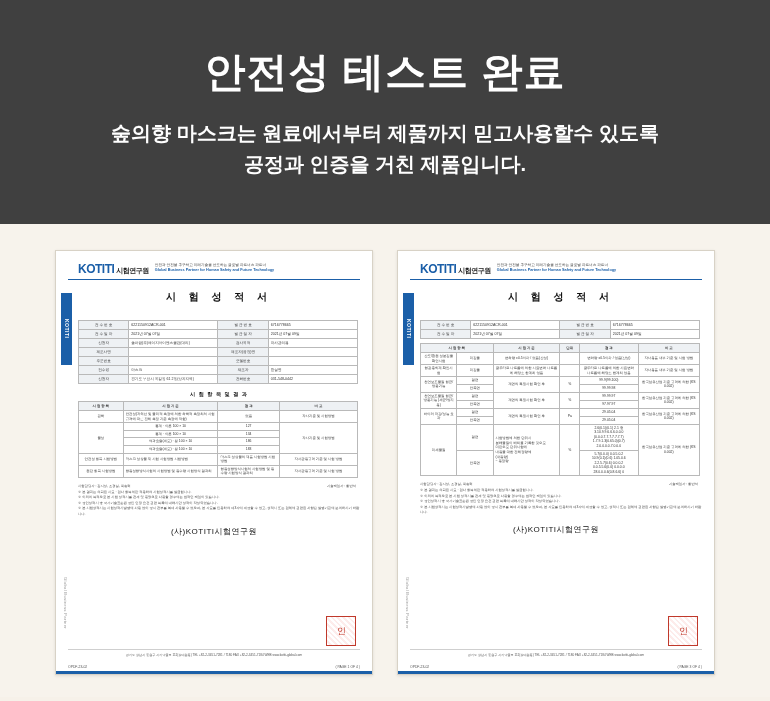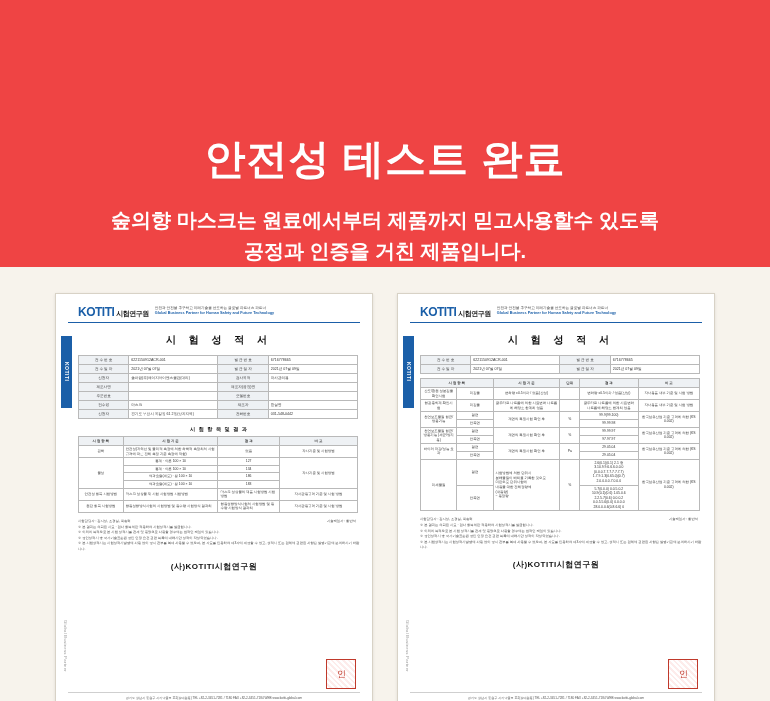--- a/index.html
+++ b/index.html
@@ -6,24 +6,24 @@
   html, body { margin:0; padding:0; }
   body {
     width: 770px; height: 701px;
     font-family: "Liberation Sans", sans-serif;
     background: #f6f1e9;
     overflow: hidden;
   }
 
   
   .hero {
-    width: 770px; height: 267px;
-    background: #ef4444;
+    width: 770px; height: 224px;
+    background: #404040;
     display: flex; flex-direction: column;
-    align-items: center; justify-content: flex-end;
+    align-items: center; justify-content: center;
     text-align: center;
   }
   .hero-title {
     color: #ffffff;
     font-size: 41px;
     font-weight: bold;
     letter-spacing: 1px;
     margin-bottom: 18px;
     text-shadow: 0 1px 1px rgba(0,0,0,.08);
   }
@@ -97,21 +97,21 @@
   .logo-kr { font-size: 7px; font-weight: bold; color:#222; margin-left:2px; }
   .head-text { line-height: 1.35; color:#333; font-size:3.6px; flex:1; }
   .head-text .l2 { color:#1b5fa8; font-weight:bold; font-size:3.8px; }
 
   .cert-title {
     text-align:center;
     font-size: 10px;
     letter-spacing: 5px;
     font-weight: bold;
     color:#111;
-    margin: 10px 0 8px 10px;
+    margin: 10px 0 16px 10px;
   }
 
   
   table.meta, table.grid {
     width: calc(100% - 12px);
     margin-left: 10px;
     border-collapse: collapse;
     table-layout: fixed;
   }
   table.meta td {
@@ -150,21 +150,21 @@
     font-size: 3.3px;
     line-height: 1.7;
     color: #444;
   }
   .notes .row1 { display:flex; justify-content:space-between; padding-right:4px; }
 
   .signature {
     text-align:center;
     margin-top: 8px;
     font-size: 8px;
-    font-weight: bold;
+    font-weight: normal;
     color:#111;
     letter-spacing: .5px;
   }
   .seal {
     position:absolute;
     right: 16px; bottom: 28px;
     width: 30px; height: 30px;
     border: 1.5px solid #c0392b;
     color:#c0392b;
     font-size: 9px;

